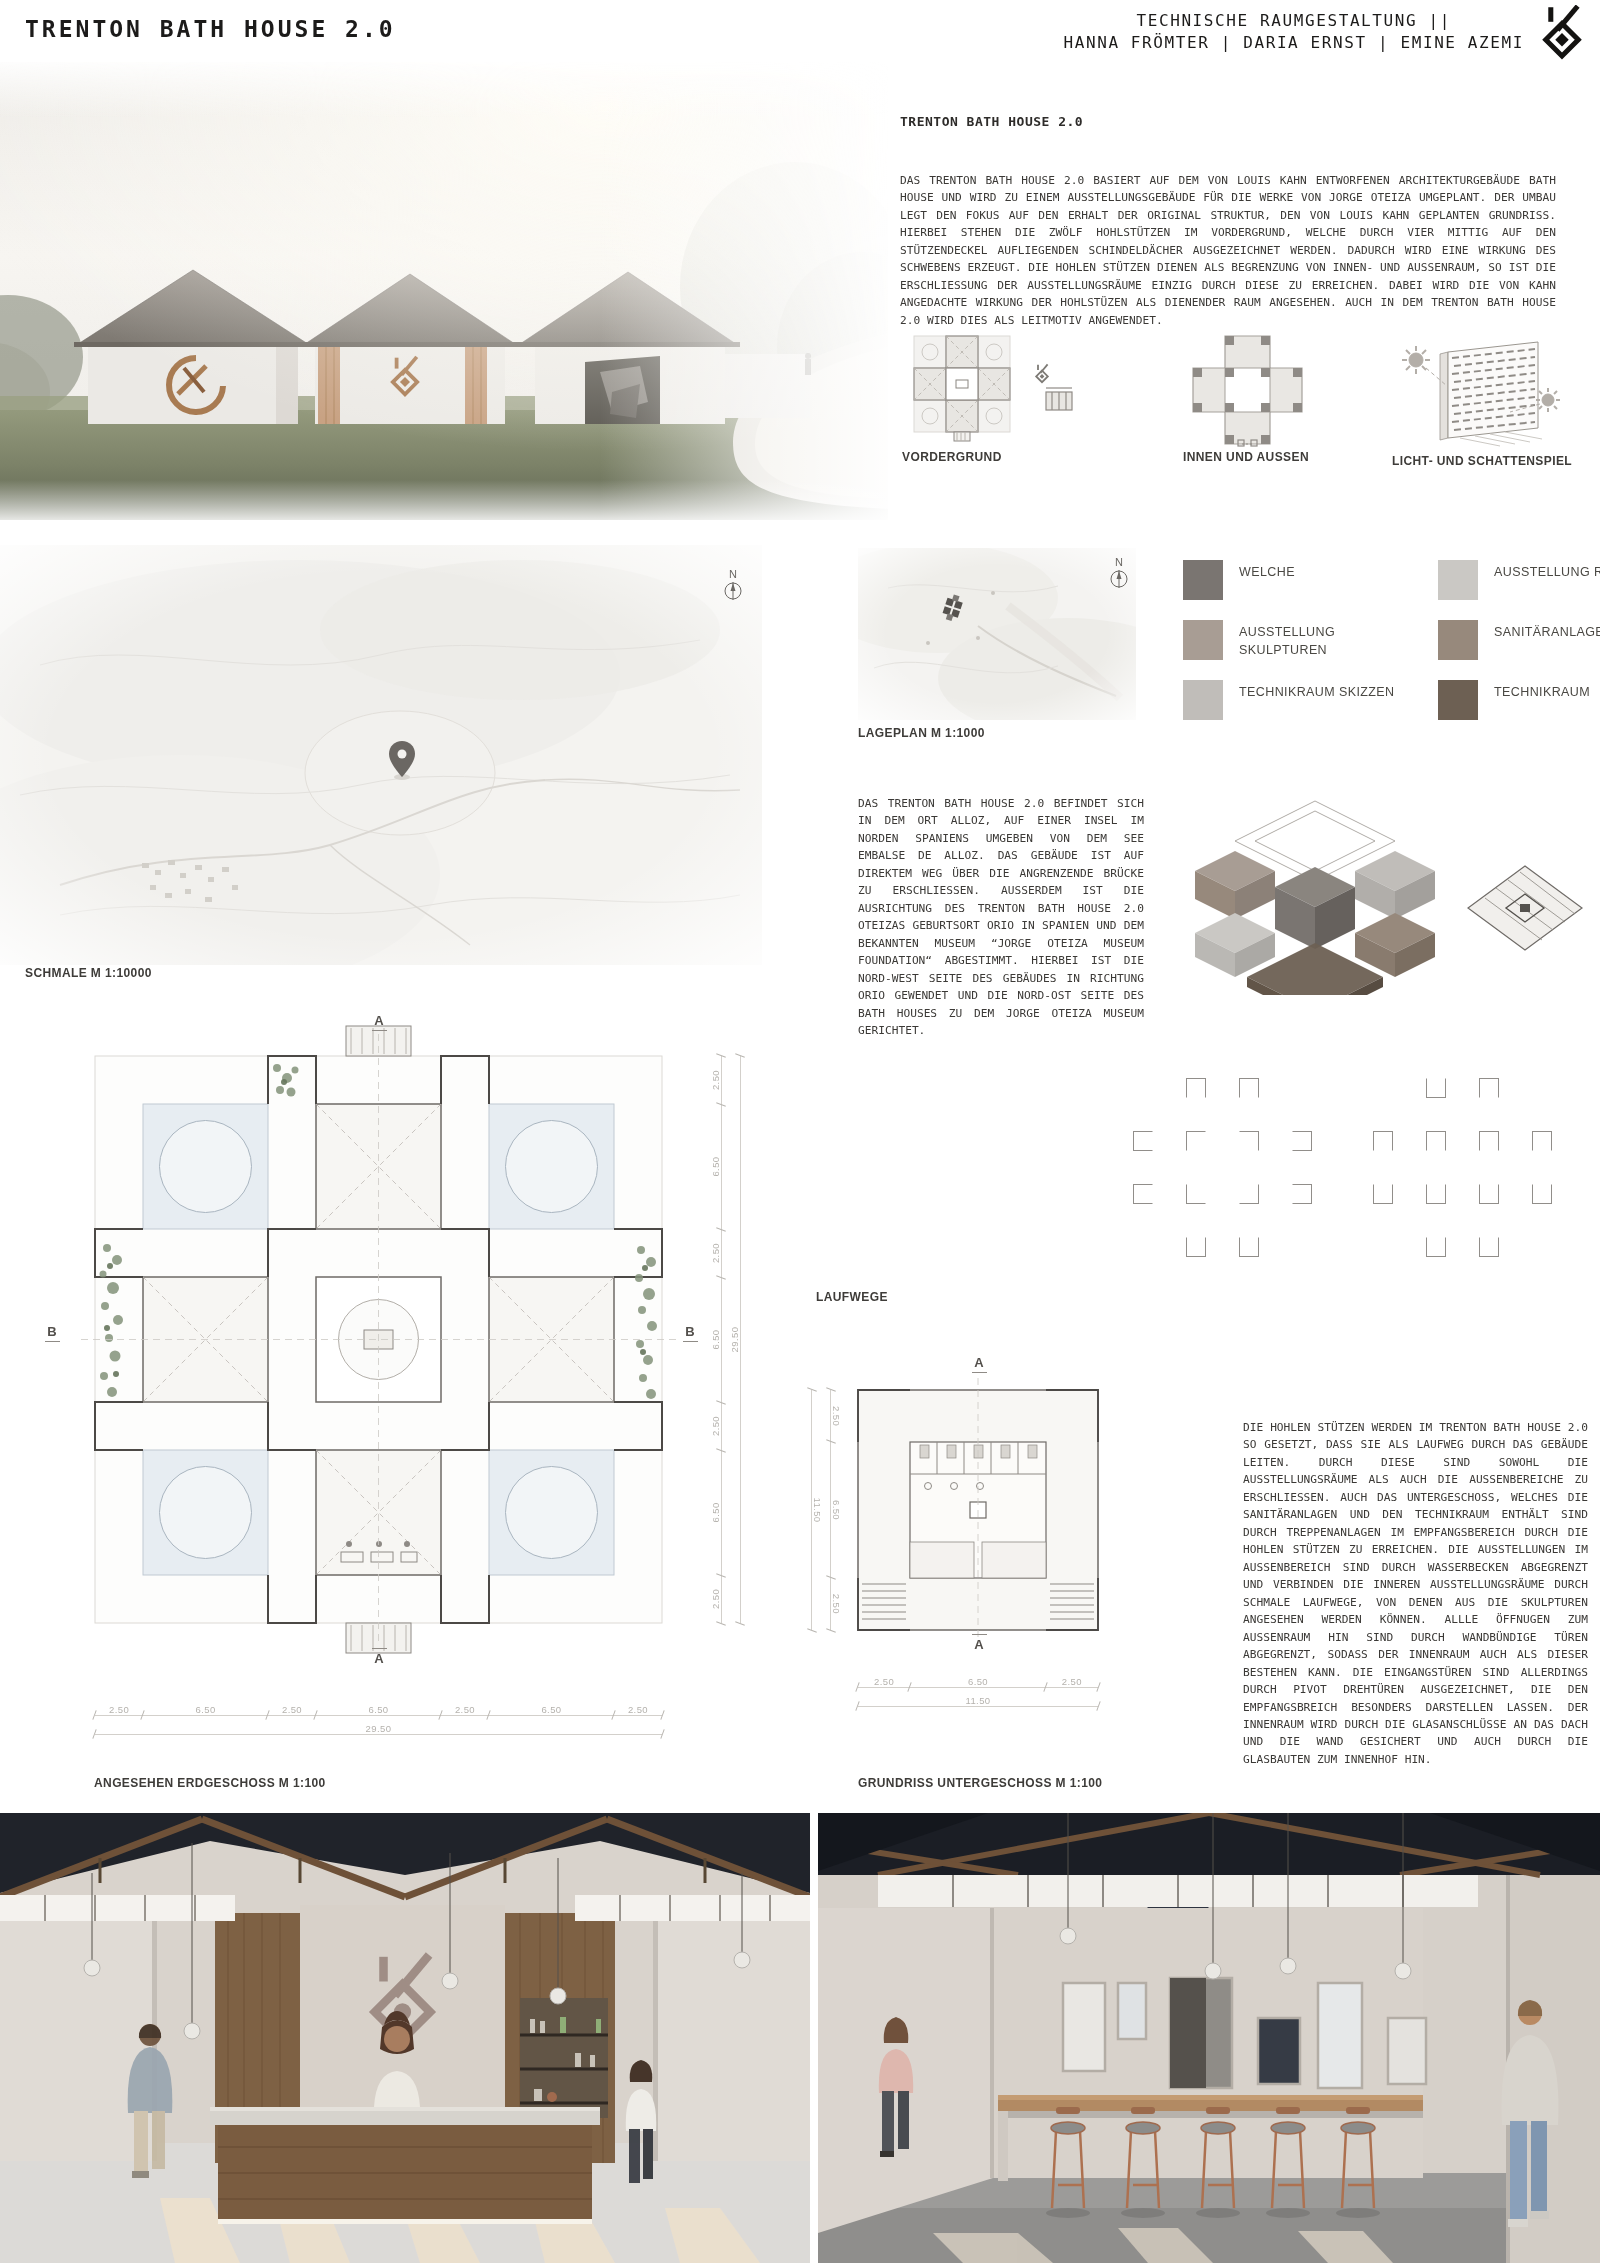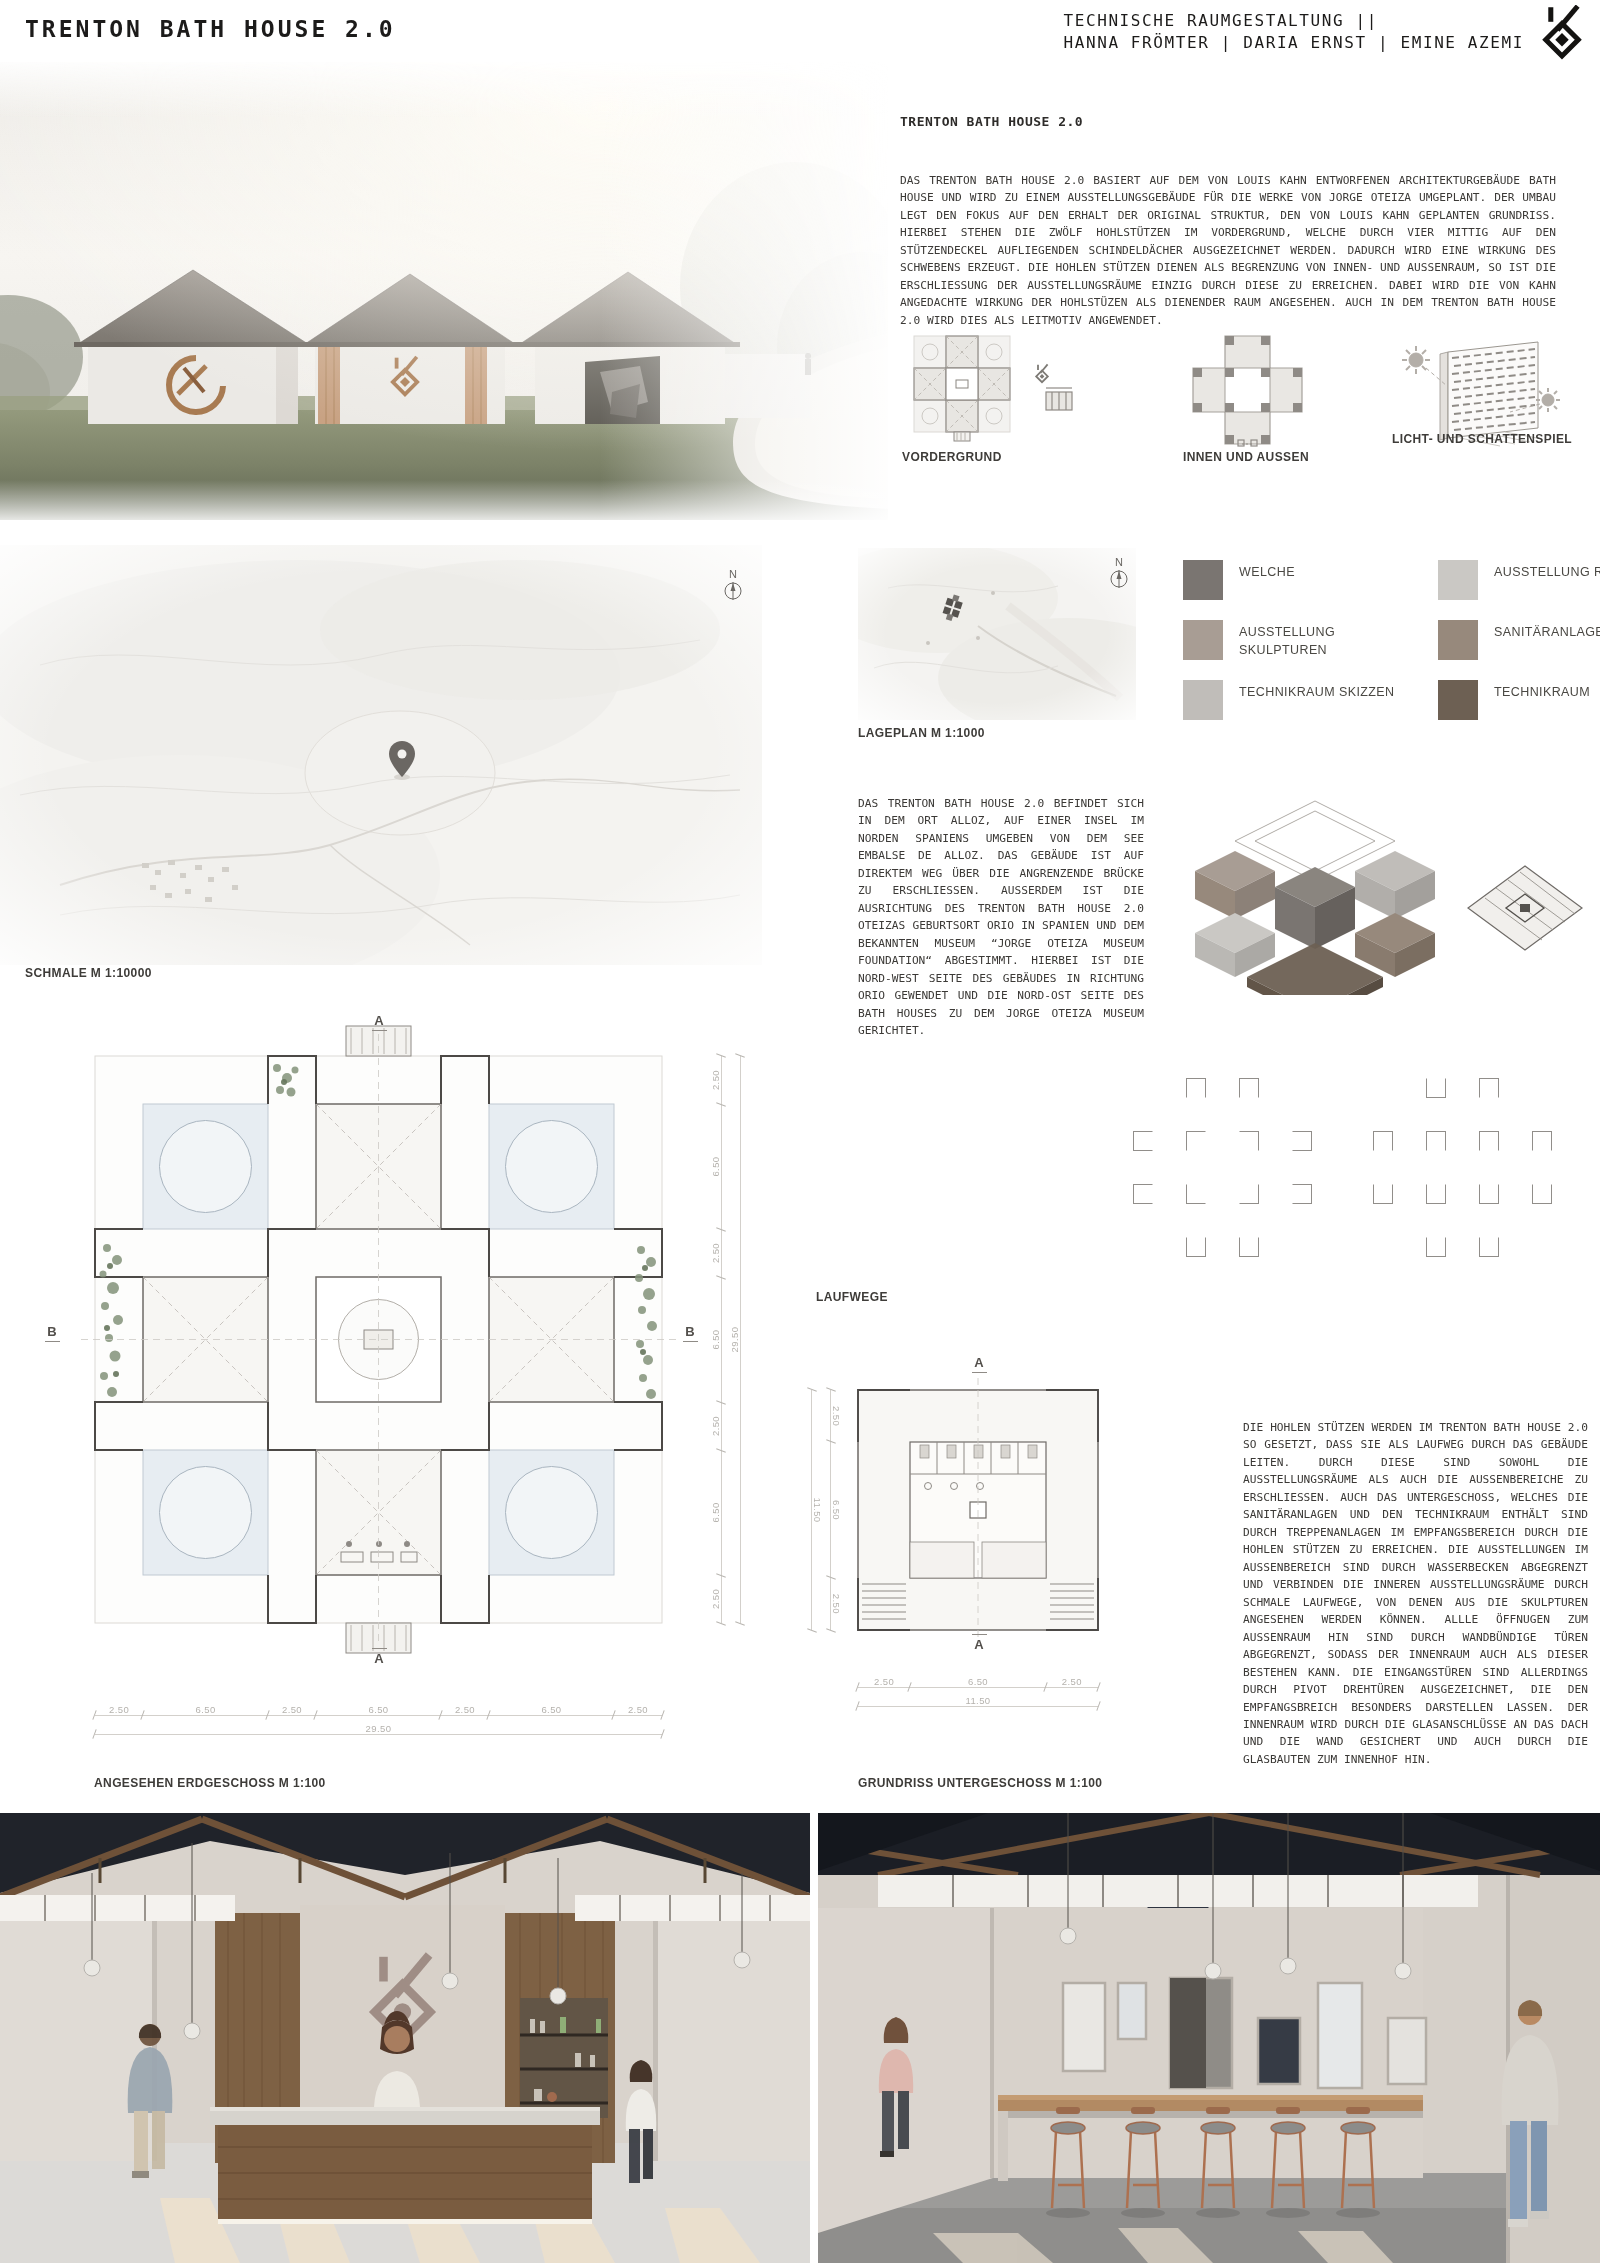--- a/index.html
+++ b/index.html
@@ -1,19 +1,19 @@
 <!DOCTYPE html>
 <html><head>
 <meta charset="utf-8">
 <style>
   html,body{margin:0;padding:0;background:#fff;}
   body{width:1600px;height:2263px;position:relative;overflow:hidden;font-family:"Liberation Sans",sans-serif;}
   .abs{position:absolute;}
   .head-title{font-family:"DejaVu Sans Mono",monospace;font-weight:700;font-size:23px;letter-spacing:3px;color:#1c1b1a;white-space:nowrap;}
-  .head-right{font-family:"DejaVu Sans Mono",monospace;font-weight:400;font-size:16px;line-height:1.4;letter-spacing:1.6px;color:#1c1b1a;text-align:left;white-space:nowrap;margin-left:46px;}
+  .head-right{font-family:"DejaVu Sans Mono",monospace;font-weight:400;font-size:16px;line-height:1.4;letter-spacing:1.6px;color:#1c1b1a;text-align:center;white-space:nowrap;margin-left:46px;}
   .bodytext{font-family:"DejaVu Sans Mono",monospace;font-size:11.2px;line-height:1.56;color:#3b3936;text-align:justify;margin-top:29px;}
   .blockhead{font-family:"DejaVu Sans Mono",monospace;font-weight:700;font-size:13px;letter-spacing:.5px;color:#2e2c2a;}
   .caption{font-weight:700;font-size:12px;color:#3e3c39;letter-spacing:.4px;white-space:nowrap;}
   .legend-col{display:flex;flex-direction:column;}
   .legend-item{display:flex;align-items:flex-start;margin-bottom:20px;}
   .legend-swatch{width:40px;height:40px;flex:0 0 40px;}
   .legend-label{margin-left:16px;font-size:12.5px;letter-spacing:.4px;color:#4a4843;line-height:1.45;padding-top:3px;width:160px;}
   .dim-wrap{position:absolute;}
   .dim-row{display:flex;height:13px;margin-top:6px;}
   .dim-seg{position:relative;border-bottom:1px solid #d3d0cb;height:100%;}
@@ -266,21 +266,21 @@
       </g>
   </g>
   <line x1="150" y1="70" x2="120" y2="78" stroke="#b3aea8" stroke-width="1" stroke-dasharray="4 3"></line>
   <g stroke="#ccc9c4" stroke-width="1">
     <line x1="70" y1="104" x2="110" y2="112"></line>
       <line x1="85" y1="102" x2="125" y2="110"></line>
     <line x1="100" y1="100" x2="140" y2="108"></line>
       <line x1="115" y1="98" x2="152" y2="105"></line>
   </g>
 </svg>
-<div class="abs caption" style="left:1392px;top:432px;">LICHT- UND SCHATTENSPIEL</div>
+<div class="abs caption" style="left:1392px;top:454px;">LICHT- UND SCHATTENSPIEL</div>
 
 <svg class="abs" style="left:0;top:545px;" width="762" height="420" viewBox="0 0 762 420">
   <defs>
     <radialGradient id="vin" cx=".5" cy=".5" r=".72">
       <stop offset=".6" stop-color="#fff" stop-opacity="0"></stop>
         <stop offset="1" stop-color="#fff" stop-opacity=".92"></stop>
     </radialGradient>
   </defs>
   <rect width="762" height="420" fill="#f4f3f0"></rect>
   <ellipse cx="300" cy="130" rx="320" ry="115" fill="#efeeeb"></ellipse>

